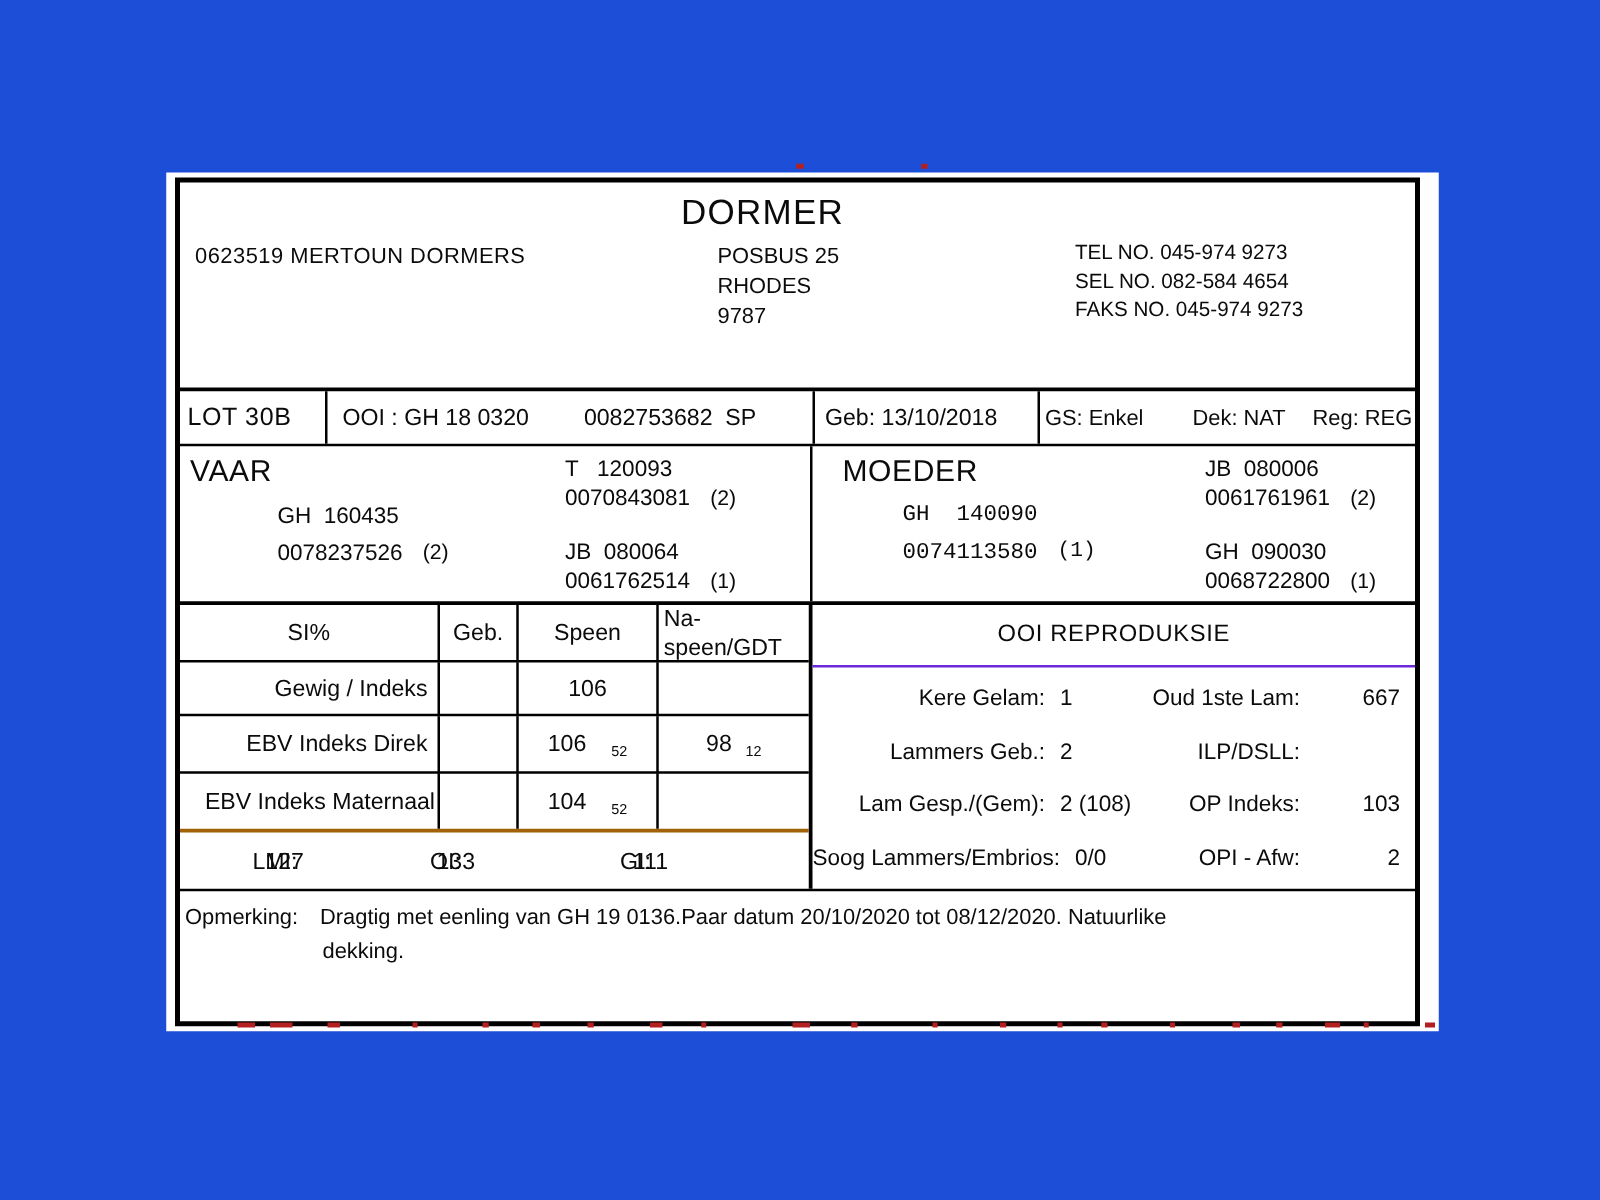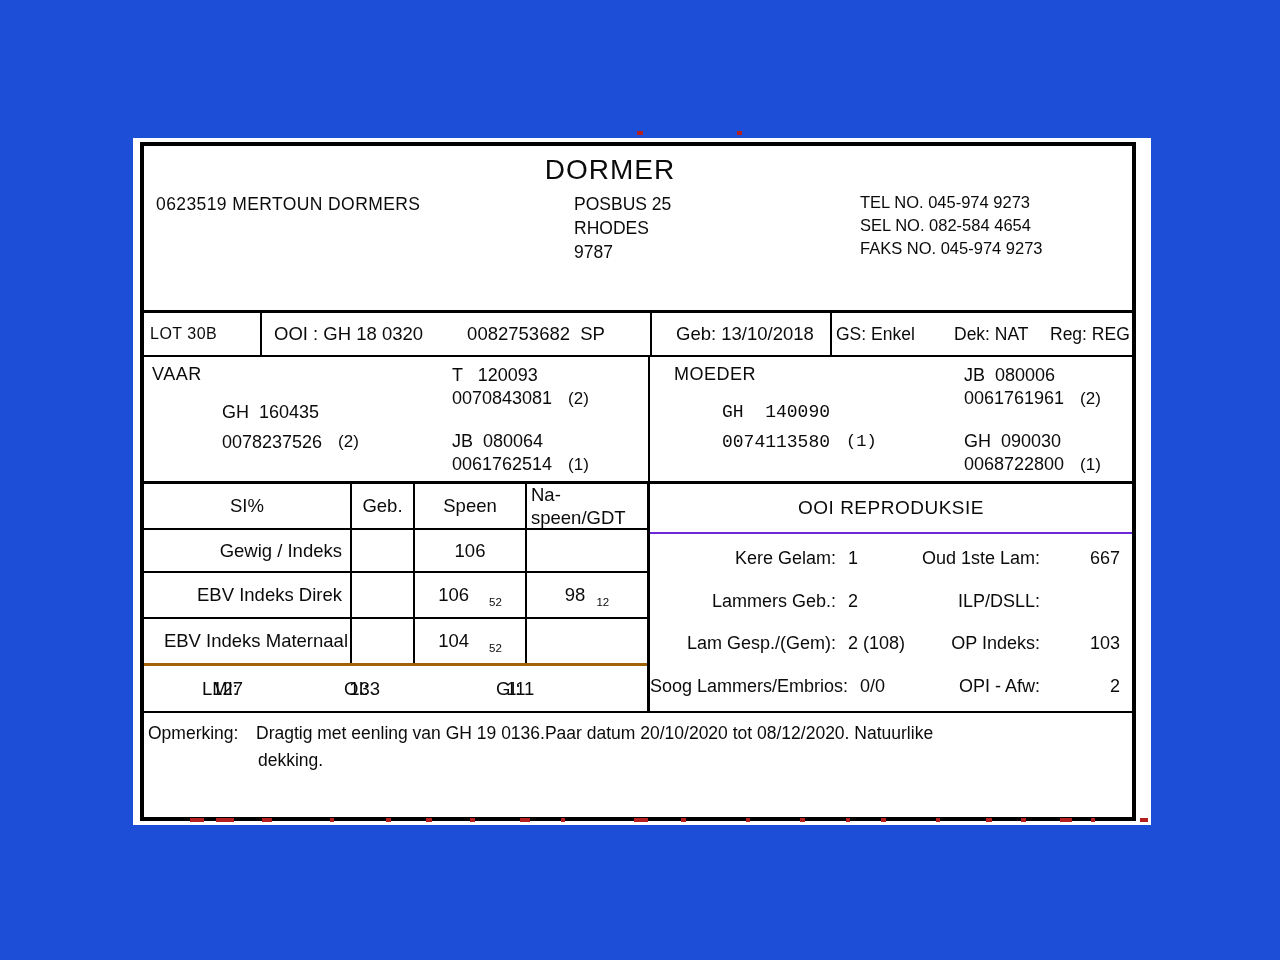--- a/index.html
+++ b/index.html
@@ -12,32 +12,32 @@
         border:4px solid #000;background:#fff;display:flex;flex-direction:column;}
   
   .hdr{position:relative;height:164px;flex:none;}
   .title{position:absolute;left:0;top:8px;width:100%;text-align:center;font-size:28px;letter-spacing:1px;transform:translateX(-28px);}
   .hdr-left{position:absolute;left:12px;top:48px;font-size:17.5px;letter-spacing:.4px;}
   .hdr-center{position:absolute;left:430px;top:46px;font-size:17.5px;line-height:24px;}
   .hdr-right{position:absolute;left:716px;top:45px;font-size:16.5px;line-height:23px;}
   
   .lotrow{flex:none;height:45px;box-sizing:border-box;border-top:3px solid #000;display:flex;align-items:stretch;}
   .lotrow>div{display:flex;align-items:center;box-sizing:border-box;white-space:pre;}
-  .cell-lot{width:116px;padding-left:6px;font-size:16px;letter-spacing:.5px;}
+  .cell-lot{width:116px;padding-left:6px;font-size:20px;letter-spacing:.5px;}
   .cell-ooi{width:390px;border-left:2px solid #000;padding-left:12px;font-size:18.5px;gap:44px;}
-  .cell-geb{width:180px;border-left:2px solid #000;padding-left:24px;font-size:18.5px;}
+  .cell-geb{width:180px;border-left:2px solid #000;padding-left:8px;font-size:18.5px;}
   .cell-gs{flex:1;border-left:2px solid #000;padding-left:4px;font-size:17.5px;}
   .cell-gs span{display:inline-block;}
   .gs-a{width:118px;} .gs-b{width:96px;}
   
   .ped{flex:none;height:126px;box-sizing:border-box;border-top:2px solid #000;display:flex;}
   .ped-half{position:relative;box-sizing:border-box;}
   .ped-left{width:506px;border-right:2px solid #000;}
   .ped-right{flex:1;margin-left:16px;}
-  .ped-label{position:absolute;left:8px;top:7px;font-size:18px;letter-spacing:.5px;}
+  .ped-label{position:absolute;left:8px;top:7px;font-size:24px;letter-spacing:.5px;}
   .ani{position:absolute;display:flex;align-items:flex-end;gap:16px;font-size:18px;white-space:pre;}
   .ani .lines{display:flex;flex-direction:column;}
   .parentblk{line-height:30px;}
   .gpblk{line-height:23px;}
   .note{font-size:17px;}
   
   .band{flex:none;height:230px;box-sizing:border-box;border-top:3px solid #000;display:flex;}
   .band-left{width:506px;box-sizing:border-box;border-right:3px solid #000;display:flex;flex-direction:column;}
   .si{flex:none;height:182px;box-sizing:border-box;border-bottom:3px solid #a16207;display:grid;
       grid-template-columns:208px 63px 112px 1fr;grid-template-rows:46px 43px 46px 1fr;}

